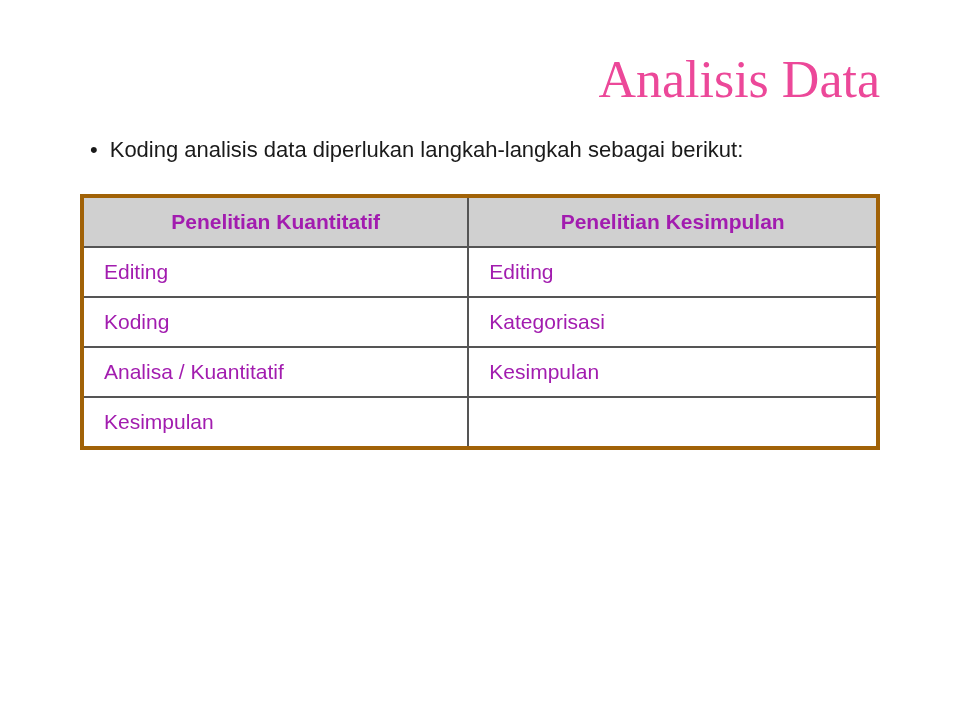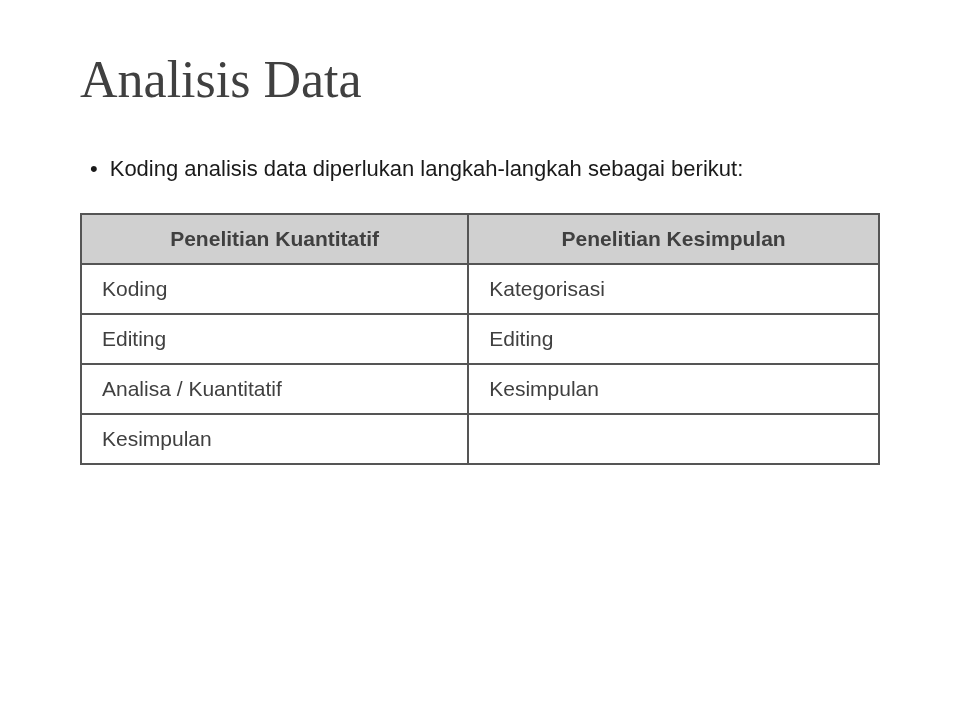--- a/index.html
+++ b/index.html
@@ -22,23 +22,23 @@
     .slide {
       width: 960px;
       height: 720px;
       background: #ffffff;
       padding: 50px 80px;
     }
 
     .title {
       font-size: 52px;
       font-weight: normal;
-      text-align: left;
-      color: #404040;
-      margin-bottom: 43px;
+      text-align: right;
+      color: #ec4899;
+      margin-bottom: 24px;
       font-family: Georgia, 'Times New Roman', serif;
     }
 
     .bullet-section {
       margin-bottom: 28px;
       padding-left: 10px;
     }
 
     .bullet-item {
       display: flex;
@@ -55,23 +55,23 @@
       flex-shrink: 0;
     }
 
     .bullet-text {
       flex: 1;
     }
 
     .comparison-table {
       width: 100%;
       border-collapse: collapse;
-      border: 2px solid #a16207;
+      border: 4px solid #a16207;
       font-size: 21px;
-      color: #404040;
+      color: #a21caf;
     }
 
     .comparison-table th {
       background: #d0d0d0;
       font-weight: bold;
       text-align: center;
       padding: 12px 20px;
       border: 2px solid #555;
       font-size: 21px;
     }
@@ -107,26 +107,26 @@
 
   <table class="comparison-table">
     <thead>
       <tr>
         <th>Penelitian Kuantitatif</th>
         <th>Penelitian Kesimpulan</th>
       </tr>
     </thead>
     <tbody id="table-body">
     <tr>
+          <td>Editing</td>
+          <td>Editing</td>
+        </tr>
+        <tr>
           <td>Koding</td>
           <td>Kategorisasi</td>
-        </tr>
-        <tr>
-          <td>Editing</td>
-          <td>Editing</td>
         </tr>
         <tr>
           <td>Analisa / Kuantitatif</td>
           <td>Kesimpulan</td>
         </tr>
         <tr>
           <td>Kesimpulan</td>
           <td></td>
         </tr>
       </tbody>

